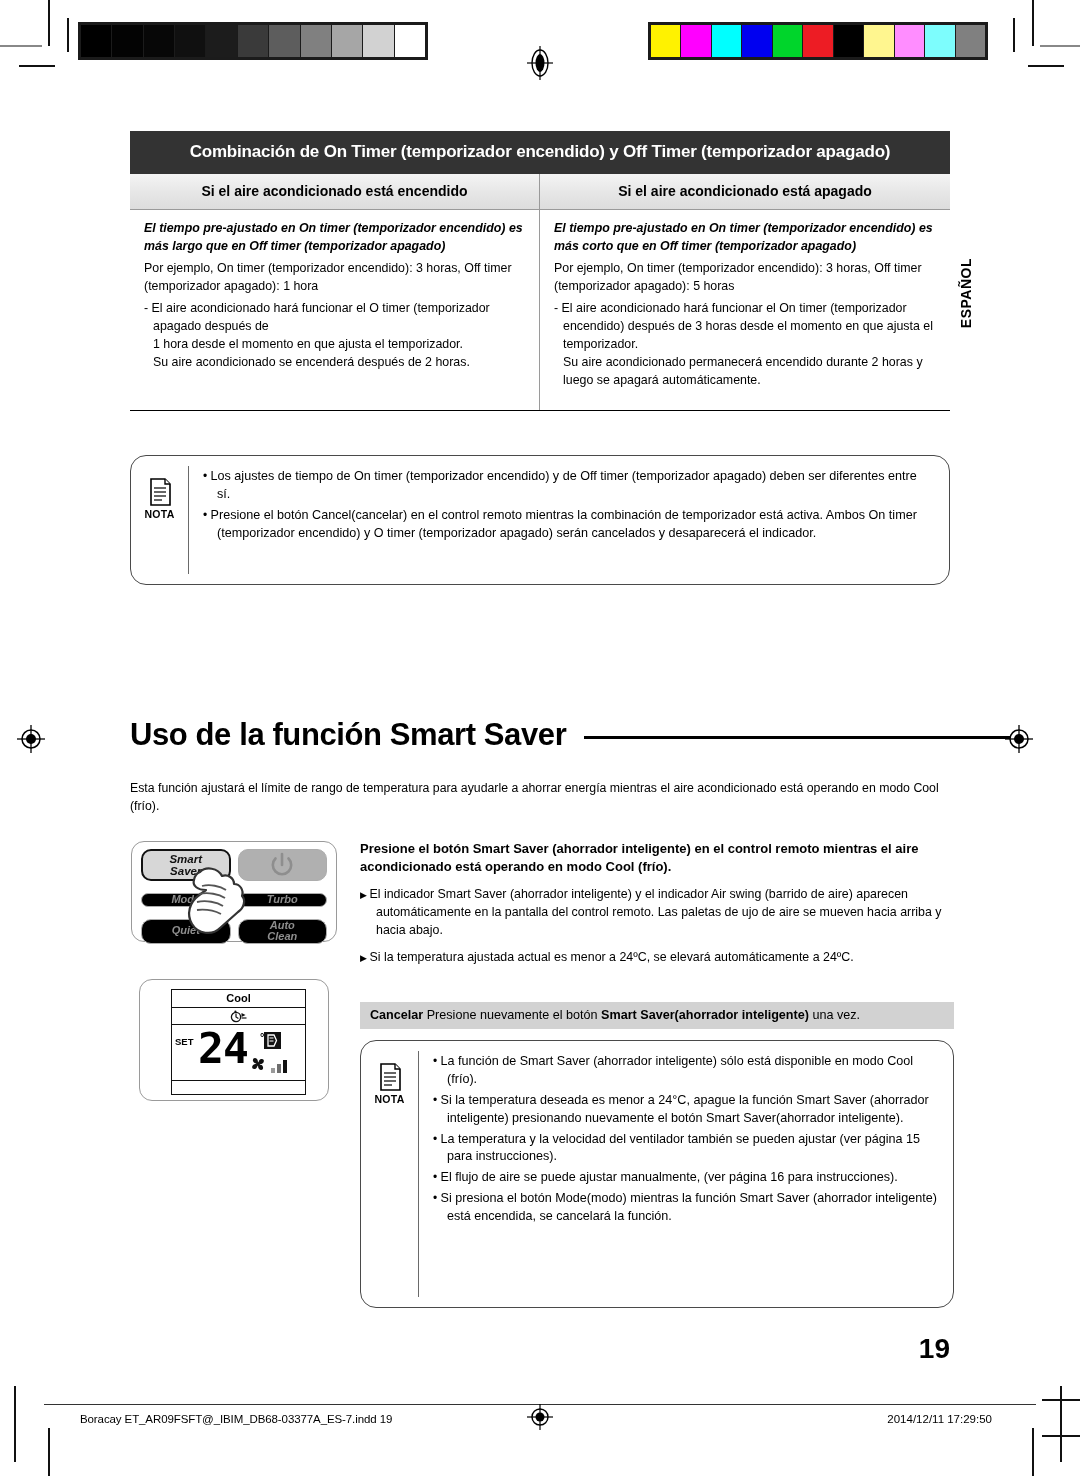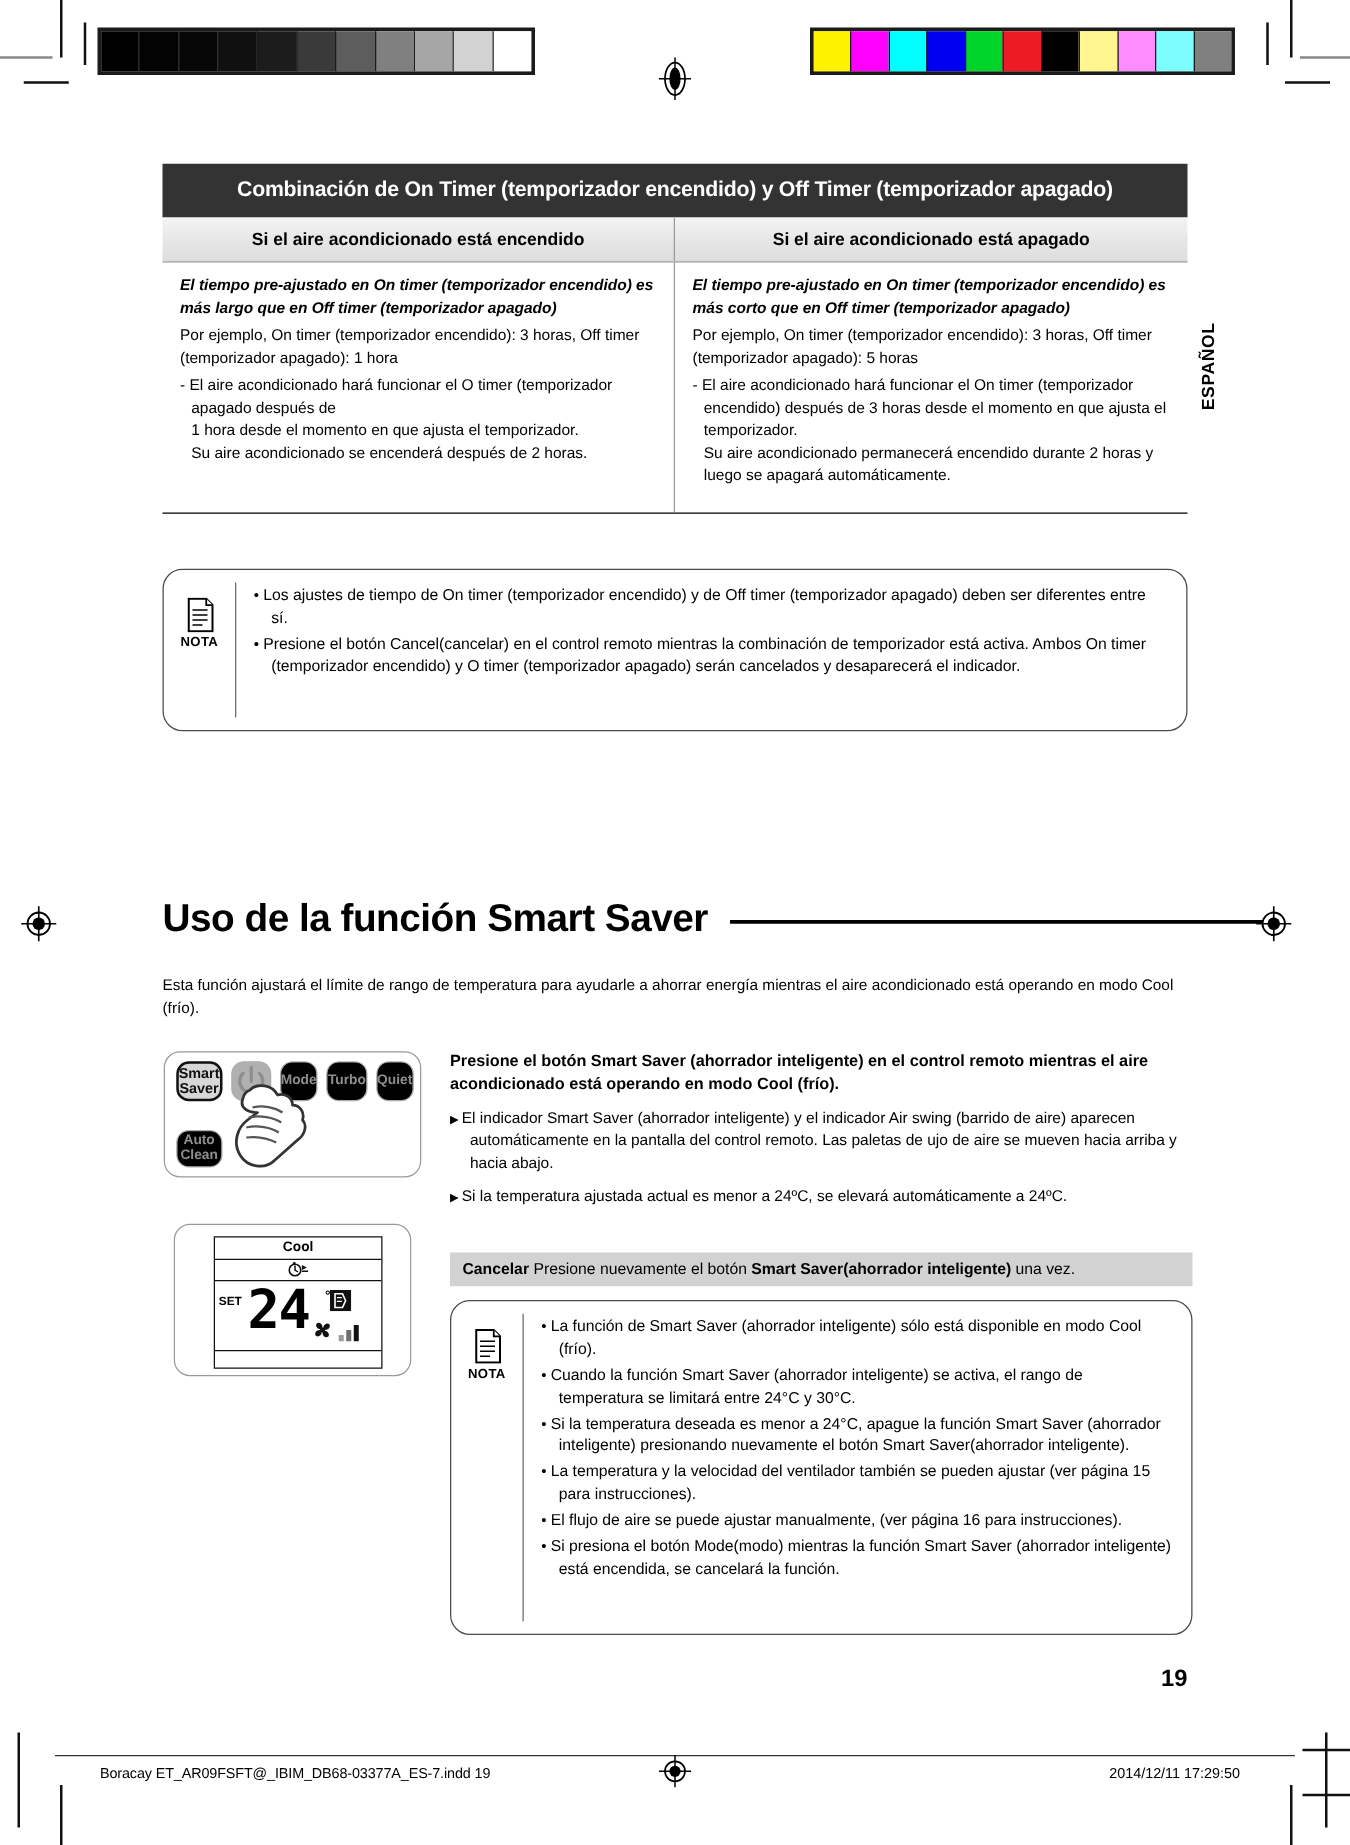--- a/index.html
+++ b/index.html
@@ -106,22 +106,23 @@
     font-size: 12.3px; line-height: 1.45;
   }
 
   
   .remote-keys {
     position: absolute; left: 131px; top: 841px; width: 206px; height: 101px;
     border: 1.6px solid #9a9a9a; border-radius: 13px; background: #fff;
   }
   .keys-grid {
     position: absolute; inset: 7px 9px; display: grid;
-    grid-template-columns: 1fr 1fr 1fr 1fr 1fr; grid-template-rows: 1fr 1fr;
-    gap: 23px 7px;
+    grid-template-columns: 1fr 1fr; grid-template-rows: 1fr 1fr;
+    gap: 12px 7px;
+    font-style: italic;
   }
   .key {
     border-radius: 10px; background: #000000;
     display: flex; align-items: center; justify-content: center;
     color: #8e8e8e; font-size: 11px; font-weight: bold; line-height: 1.05;
     text-align: center; border: 1px solid #adadad;
   }
   .key.power { background: #b0b0b0; }
   .key.smart {
     background: #d7d7d7; color: #111; border: 2px solid #111; font-size: 11.5px;
@@ -163,21 +164,21 @@
     position: absolute; left: 360px; top: 1002px; width: 594px;
     background: #d2d2d2; padding: 6px 10px 7px; font-size: 12.6px;
   }
   .cancel-bar b { font-weight: bold; }
 
   .nota-bottom { left: 360px; top: 1040px; width: 594px; height: 268px; }
 
   
   .page-num {
     position: absolute; right: 130px; top: 1333px;
-    font-size: 19px; font-weight: bold;
+    font-size: 28px; font-weight: bold;
   }
   .footer-line { position: absolute; left: 44px; top: 1404px; width: 992px; height: 1px; background: #333; }
   .footer-left { position: absolute; left: 80px; top: 1413px; font-size: 11.5px; letter-spacing: -0.1px; }
   .footer-right { position: absolute; right: 88px; top: 1413px; font-size: 11.5px; }
 </style>
 </head>
 <body>
 
 <div class="crop" style="left:48px; top:0; width:2px; height:46px;"></div>
 <div class="crop gray" style="left:0; top:45px; width:42px; height:2px;"></div>
@@ -393,21 +394,20 @@
       <path d="M17 1 v5 h5" fill="#fff" stroke="#000" stroke-width="1.4"></path>
       <line x1="6" y1="10" x2="18" y2="10" stroke="#000" stroke-width="1.2"></line>
       <line x1="6" y1="14" x2="18" y2="14" stroke="#000" stroke-width="1.2"></line>
       <line x1="6" y1="18" x2="18" y2="18" stroke="#000" stroke-width="1.2"></line>
       <line x1="6" y1="22" x2="14" y2="22" stroke="#000" stroke-width="1.2"></line>
     </svg>
     <div class="nota-label">NOTA</div>
   </div>
   <div class="nota-content">
     <span class="nota-item"><span class="bul">•&nbsp;</span><span>La función de Smart Saver (ahorrador inteligente) sólo está disponible en modo Cool (frío).</span></span>
-    <span class="nota-item"><span class="bul">•&nbsp;</span><span>Cuando la función Smart Saver (ahorrador inteligente) se activa, el rango de temperatura se limitará entre 24°C y 30°C.</span></span>
     <span class="nota-item"><span class="bul">•&nbsp;</span><span>Si la temperatura deseada es menor a 24°C, apague la función Smart Saver (ahorrador inteligente) presionando nuevamente el botón Smart Saver(ahorrador inteligente).</span></span>
     <span class="nota-item"><span class="bul">•&nbsp;</span><span>La temperatura y la velocidad del ventilador también se pueden ajustar (ver página 15 para instrucciones).</span></span>
     <span class="nota-item"><span class="bul">•&nbsp;</span><span>El flujo de aire se puede ajustar manualmente, (ver página 16 para instrucciones).</span></span>
     <span class="nota-item"><span class="bul">•&nbsp;</span><span>Si presiona el botón Mode(modo) mientras la función Smart Saver (ahorrador inteligente) está encendida, se cancelará la función.</span></span>
   </div>
 </div>
 
 <div class="page-num">19</div>
 <div class="footer-line"></div>
 <div class="footer-left">Boracay ET_AR09FSFT@_IBIM_DB68-03377A_ES-7.indd   19</div>

